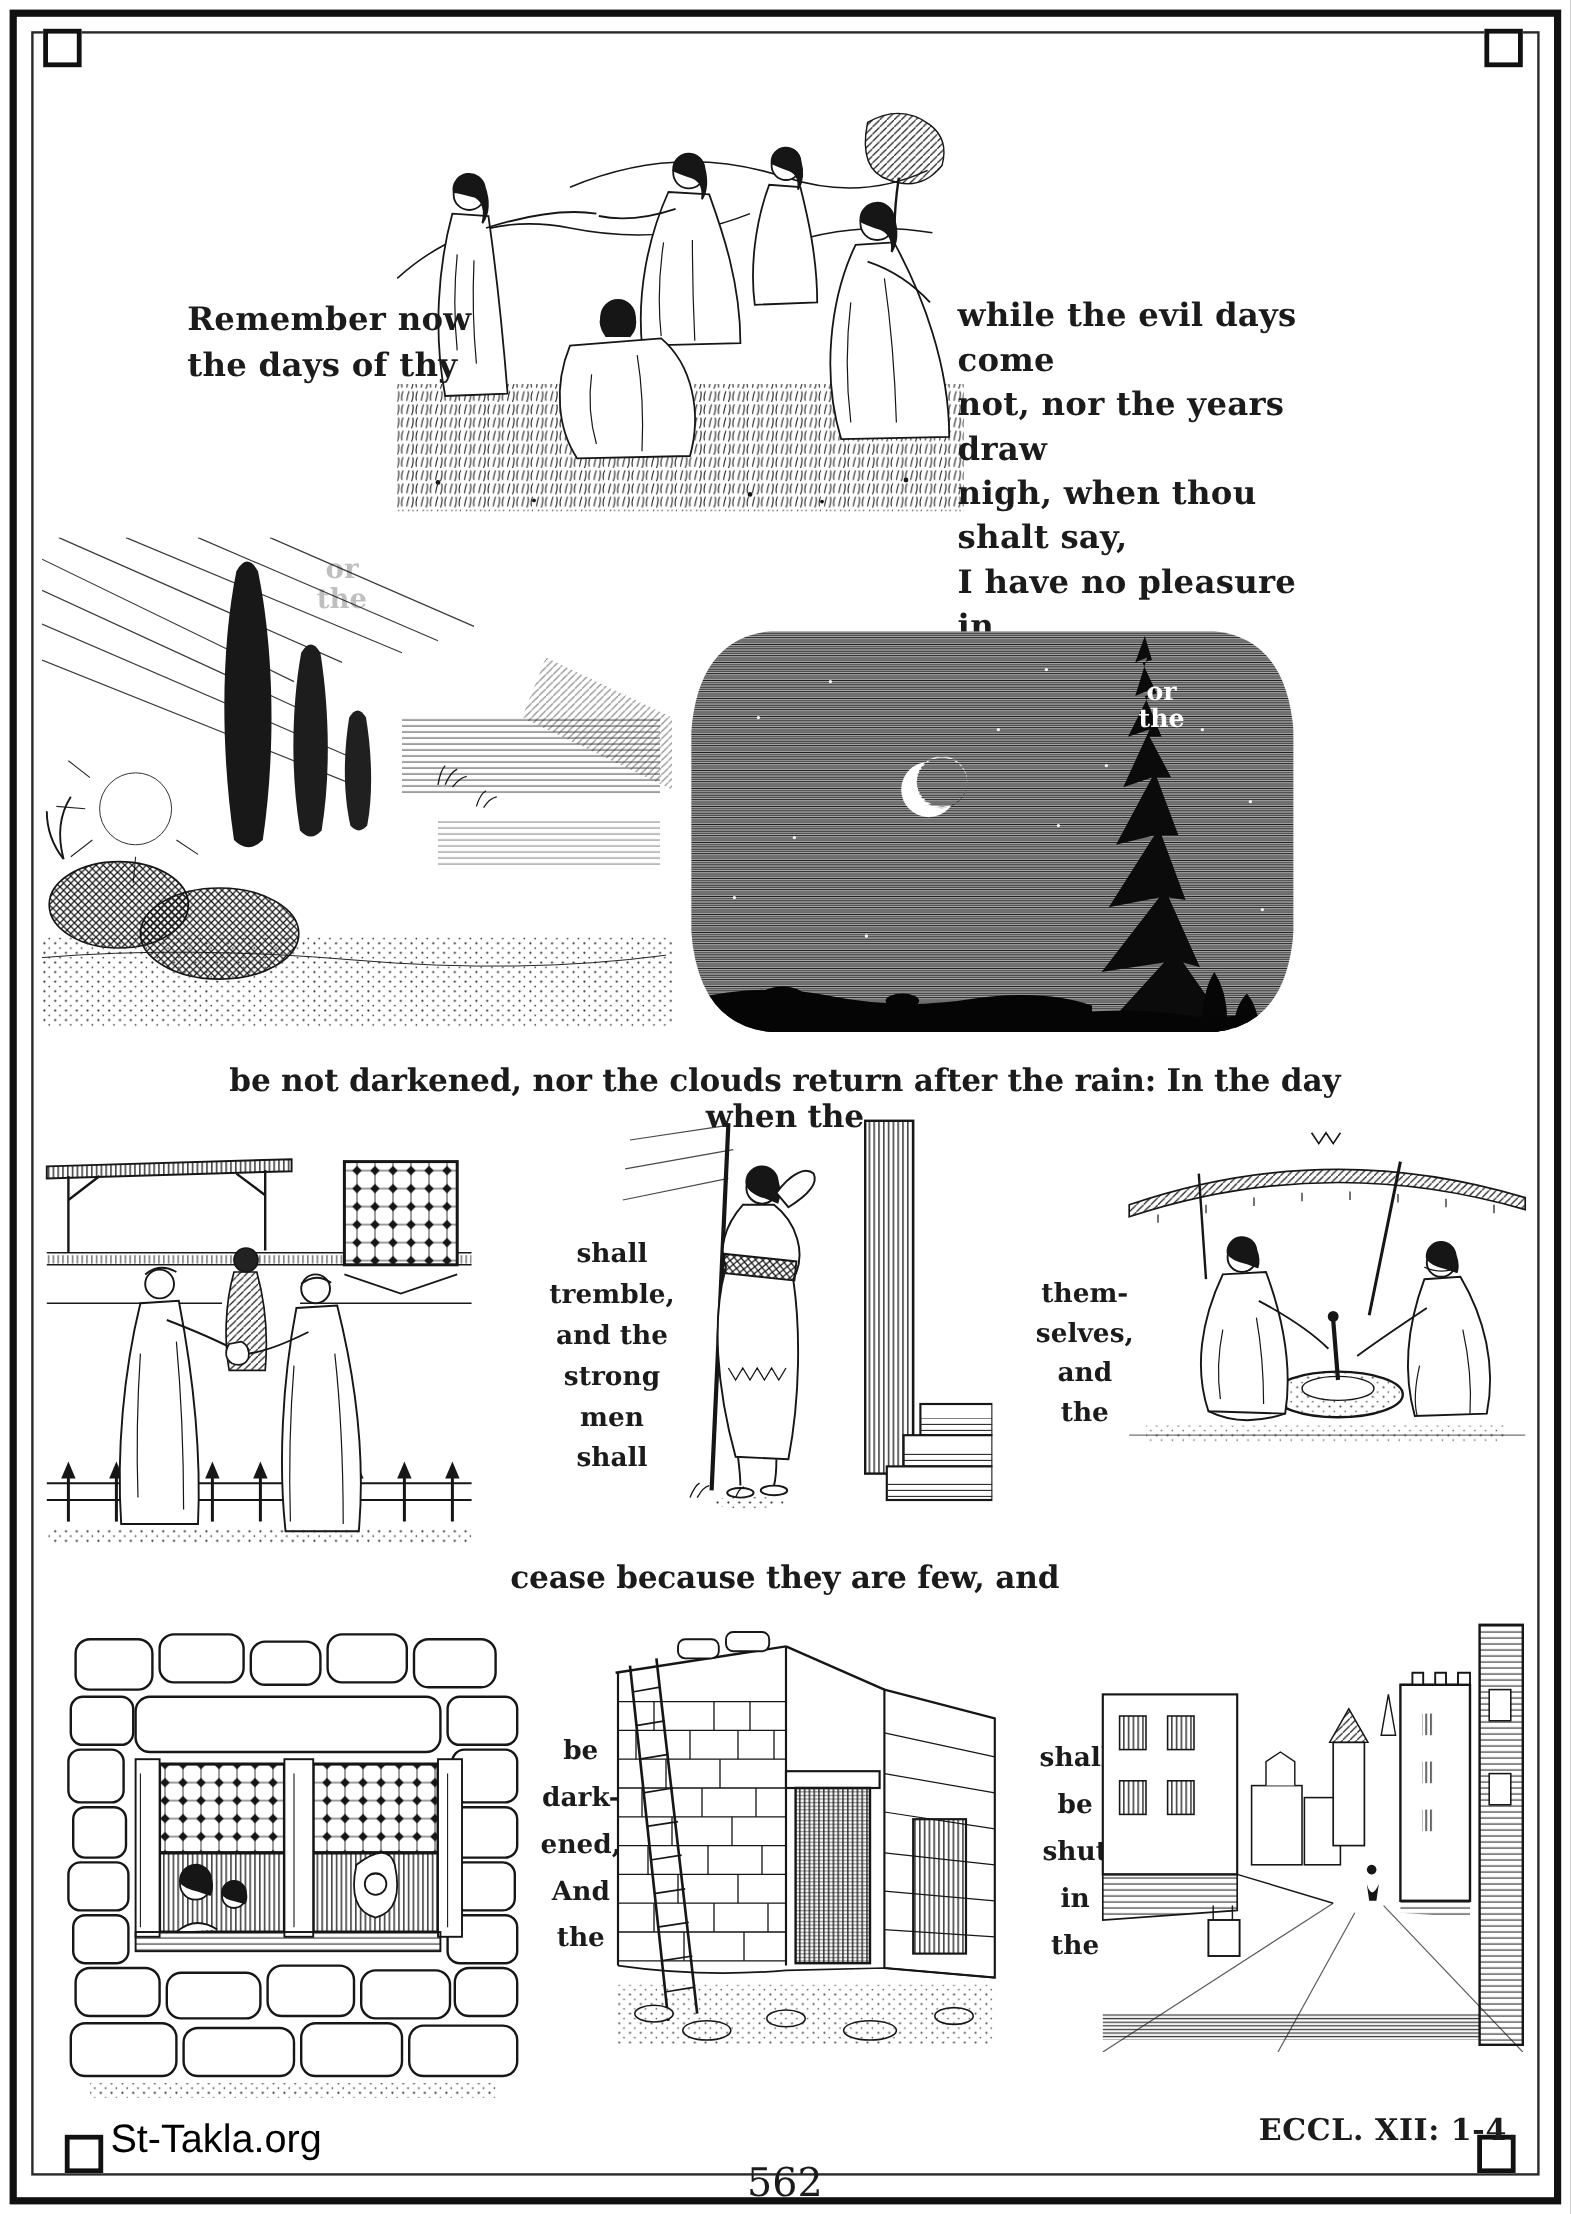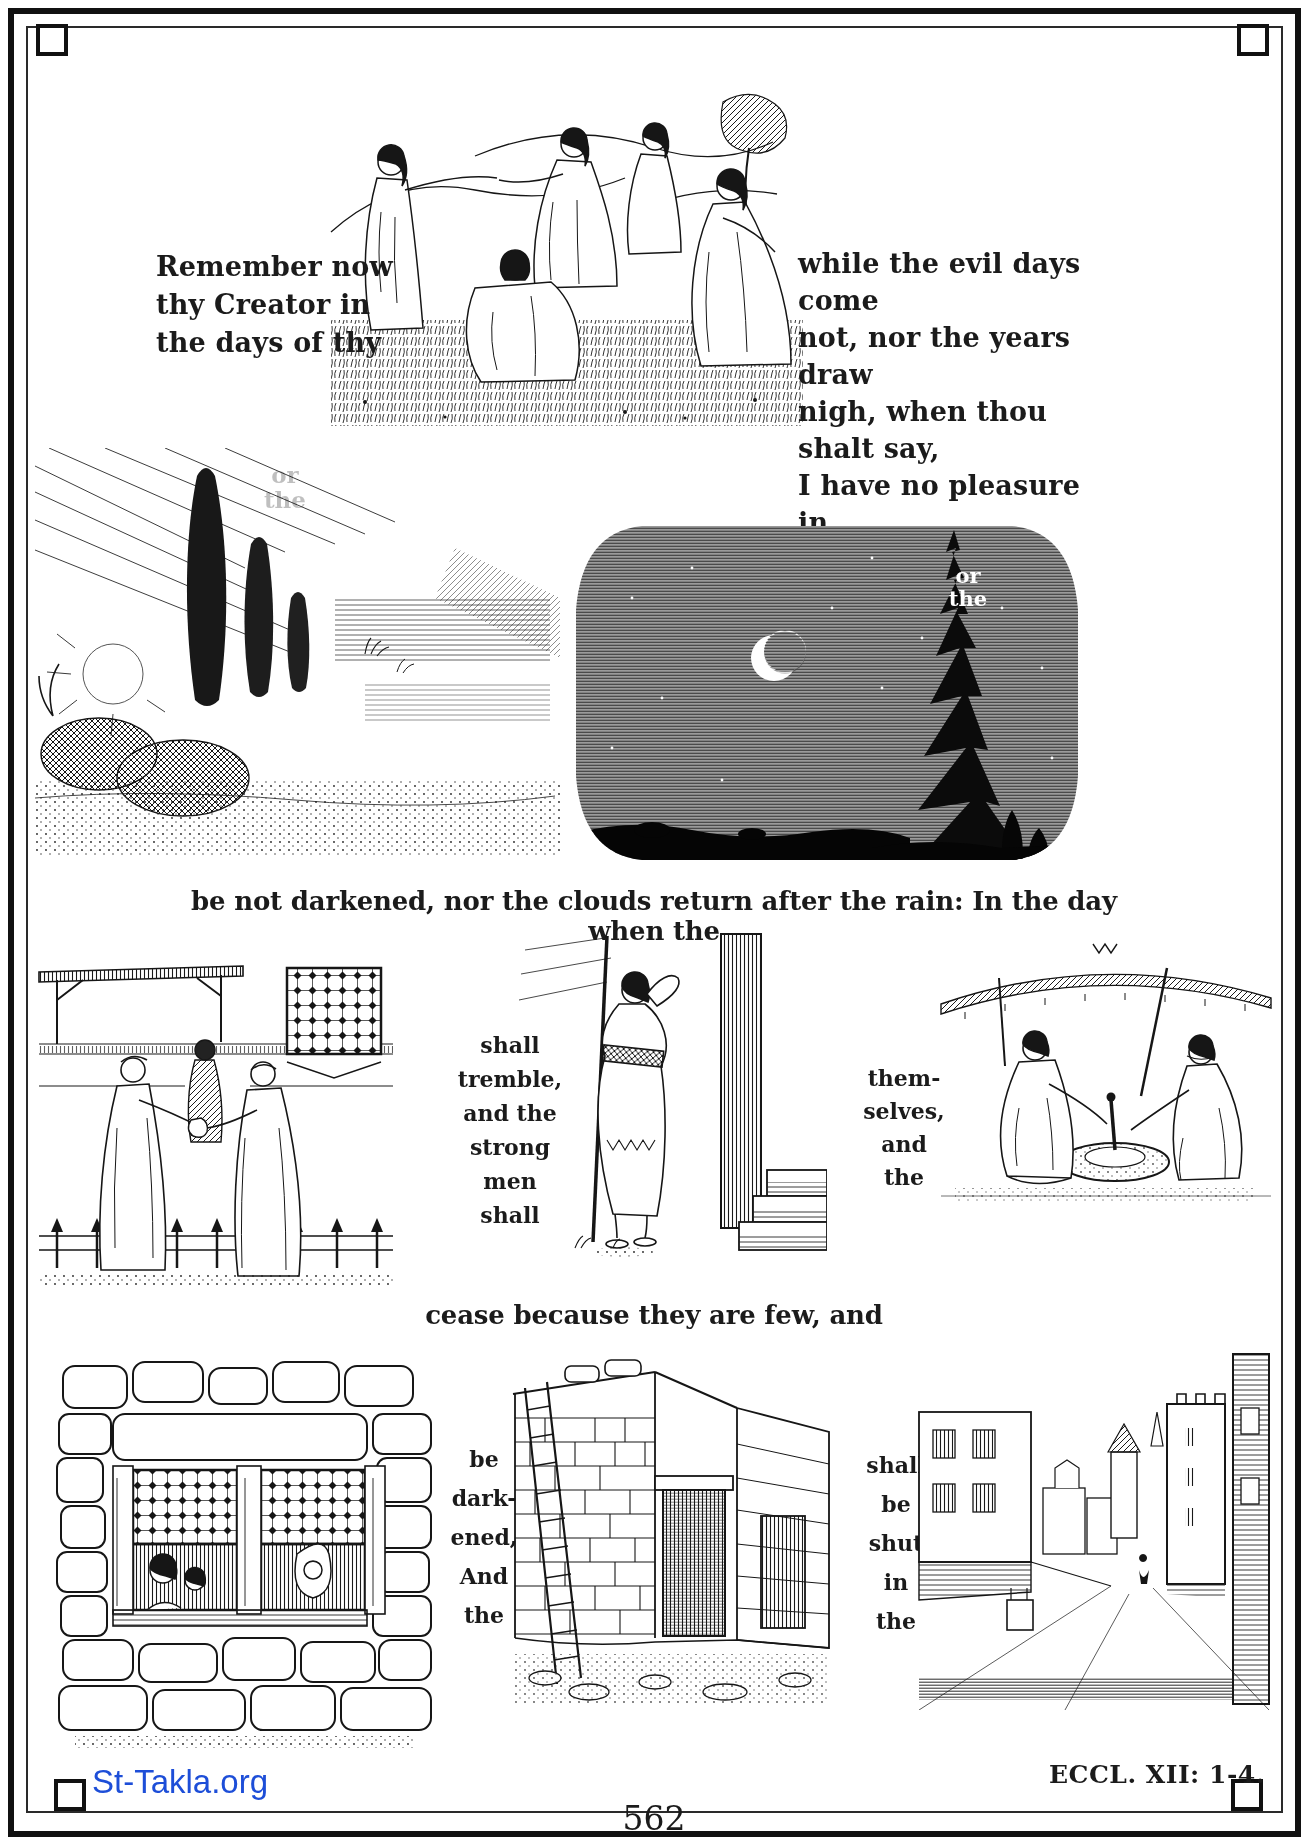--- a/index.html
+++ b/index.html
@@ -18,21 +18,21 @@
   .orthe{position:absolute;font-weight:bold;font-size:27px;}
   .ghost{position:absolute;font-weight:bold;font-size:23px;line-height:25px;text-align:center;
          color:rgba(25,25,25,0.28);}
   .ghost .line{display:block;}
   .moonword{position:absolute;font-weight:bold;font-size:21px;line-height:23px;text-align:center;
          color:#ffffff;z-index:4;}
   .moonword .line{display:block;}
   .illus{position:absolute;}
   .illus svg{display:block;width:100%;height:100%;}
   .footer-site{position:absolute;left:92px;top:1763px;font-family:"Liberation Sans",sans-serif;
-         font-size:33px;color:#1d4ed8;z-index:6;}
+         font-size:33px;color:#000000;z-index:6;}
   .footer-num{position:absolute;left:579px;top:1759px;width:150px;text-align:center;
          font-weight:normal;font-size:33px;z-index:6;margin-top:40px;}
   .footer-ref{position:absolute;left:1030px;top:1760px;font-weight:bold;font-size:25px;
          letter-spacing:.5px;z-index:6;margin-left:19px;}
 </style>
 </head>
 <body>
 
 <div class="page">
 
@@ -128,21 +128,20 @@
           <circle cx="300" cy="330" r="2"></circle>
           <circle cx="430" cy="318" r="2"></circle>
         <circle cx="120" cy="335" r="1.6"></circle>
           <circle cx="360" cy="336" r="1.6"></circle>
       </g>
     </svg>
   </div>
 
   <div class="verse" style="left:156px;top:220px;width:270px;margin-top:28px;">
     <span class="line">Remember now</span>
-    <span class="line">thy Creator in</span>
     <span class="line">the days of thy</span>
   </div>
   <div class="verse" style="left:798px;top:204px;width:320px;line-height:37px;margin-top:41px;">
     <span class="line">while the evil days come</span>
     <span class="line">not, nor the years draw</span>
     <span class="line">nigh, when thou shalt say,</span>
     <span class="line">I have no pleasure in</span>
     <span class="line">them; While the</span>
   </div>
 

